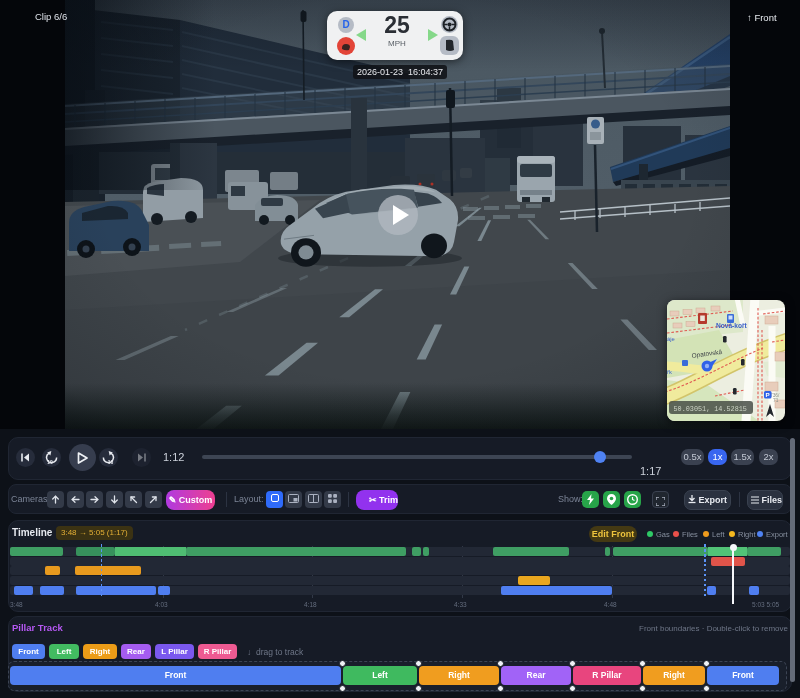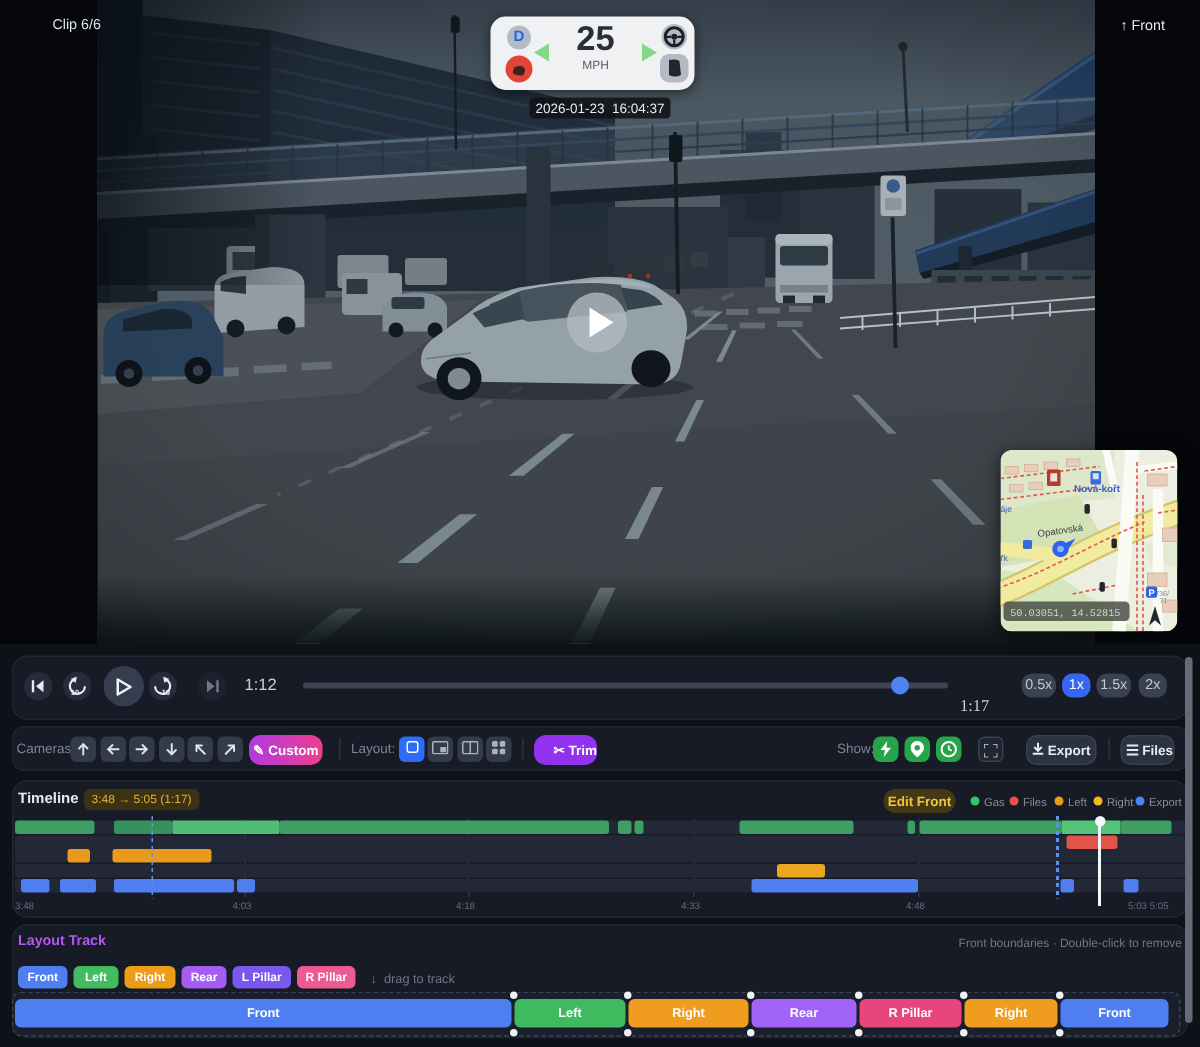--- a/index.html
+++ b/index.html
@@ -411,21 +411,21 @@
   </div>
   <div class="circbtn" style="left:132px; top:448px; width:19px; height:19px; opacity:0.45;">
     <svg width="11" height="11" viewBox="0 0 11 11">
         <path d="M2,1.5 L7,5.5 L2,9.5 Z" fill="#e8ebf0"></path>
         <path d="M9,1.5 L9,9.5" stroke="#e8ebf0" stroke-width="1.6"></path>
       </svg>
   </div>
   <div class="abs" style="left:163px; top:451px; font-size:11px; color:#ccd1da;">1:12</div>
   <div class="abs" style="left:202px; top:455px; width:430px; height:4px; border-radius:2px; background:#3d4553;"></div>
   <div class="abs" style="left:594px; top:451px; width:12px; height:12px; border-radius:50%; background:#4f82f2;"></div>
-  <div class="abs" style="left:640px; top:465px; font-size:11px; color:#ccd1da;font-family:Liberation Serif, serif;">1:17</div>
+  <div class="abs" style="left:640px; top:465px; font-size:11px; color:#ccd1da;">1:17</div>
   <div class="pill" style="left:681px; width:23px;">0.5x</div>
   <div class="pill" style="left:708px; width:19px; background:#3866f0; color:#fff;">1x</div>
   <div class="pill" style="left:731px; width:23px;">1.5x</div>
   <div class="pill" style="left:759px; width:19px;">2x</div>
 
   <div class="panel" style="left:8px; top:484px; width:784px; height:30px; border-radius:8px;"></div>
   <div class="abs lbl" style="left:11px; top:494px;">Cameras:</div>
   <div class="sqbtn" style="left:47px; top:491px;"><svg width="9" height="9" style="margin-top:4px;">
         <g stroke="#dfe3ea" stroke-width="1.3" fill="none" stroke-linecap="round" stroke-linejoin="round">
           <path d="M4.5,8 L4.5,1.2"></path>
@@ -566,21 +566,21 @@
   <div class="abs" style="left:729.5px; top:544px; width:7px; height:7px; border-radius:50%; background:#f5f7fa;"></div>
 
   <div class="tlabel" style="left:10px;">3:48</div>
   <div class="tlabel" style="left:155px;">4:03</div>
   <div class="tlabel" style="left:304px;">4:18</div>
   <div class="tlabel" style="left:454px;">4:33</div>
   <div class="tlabel" style="left:604px;">4:48</div>
   <div class="tlabel" style="left:752px;">5:03 5:05</div>
 
   <div class="panel" style="left:8px; top:616px; width:784px; height:76px;"></div>
-  <div class="abs" style="left:12px; top:622px; font-size:9.5px; font-weight:bold; color:#b558f2;">Layout Track</div>
+  <div class="abs" style="left:12px; top:622px; font-size:9.5px; font-weight:bold; color:#b558f2;">Pillar Track</div>
   <div class="abs" style="right:12px; top:624px; font-size:8px; color:#6e7687;">Front boundaries · Double-click to remove</div>
   <div class="chip" style="left:12px; width:33px; background:#4f7ef0;">Front</div>
   <div class="chip" style="left:49px; width:30px; background:#42bb61;">Left</div>
   <div class="chip" style="left:83px; width:34px; background:#ec9c17;">Right</div>
   <div class="chip" style="left:121px; width:30px; background:#a55cf0;">Rear</div>
   <div class="chip" style="left:155px; width:39px; background:#7a58ee;text-align:center;">L Pillar</div>
   <div class="chip" style="left:198px; width:39px; background:#ee5a92;">R Pillar</div>
   <div class="abs" style="left:247px; top:647px; font-size:8.5px; color:#6e7687;">↓&nbsp; drag to track</div>
 
   <div class="abs" style="left:8px; top:661px; width:779px; height:30px; background:#191f2b; border:1px dashed #3c4454; border-radius:6px;"></div>

